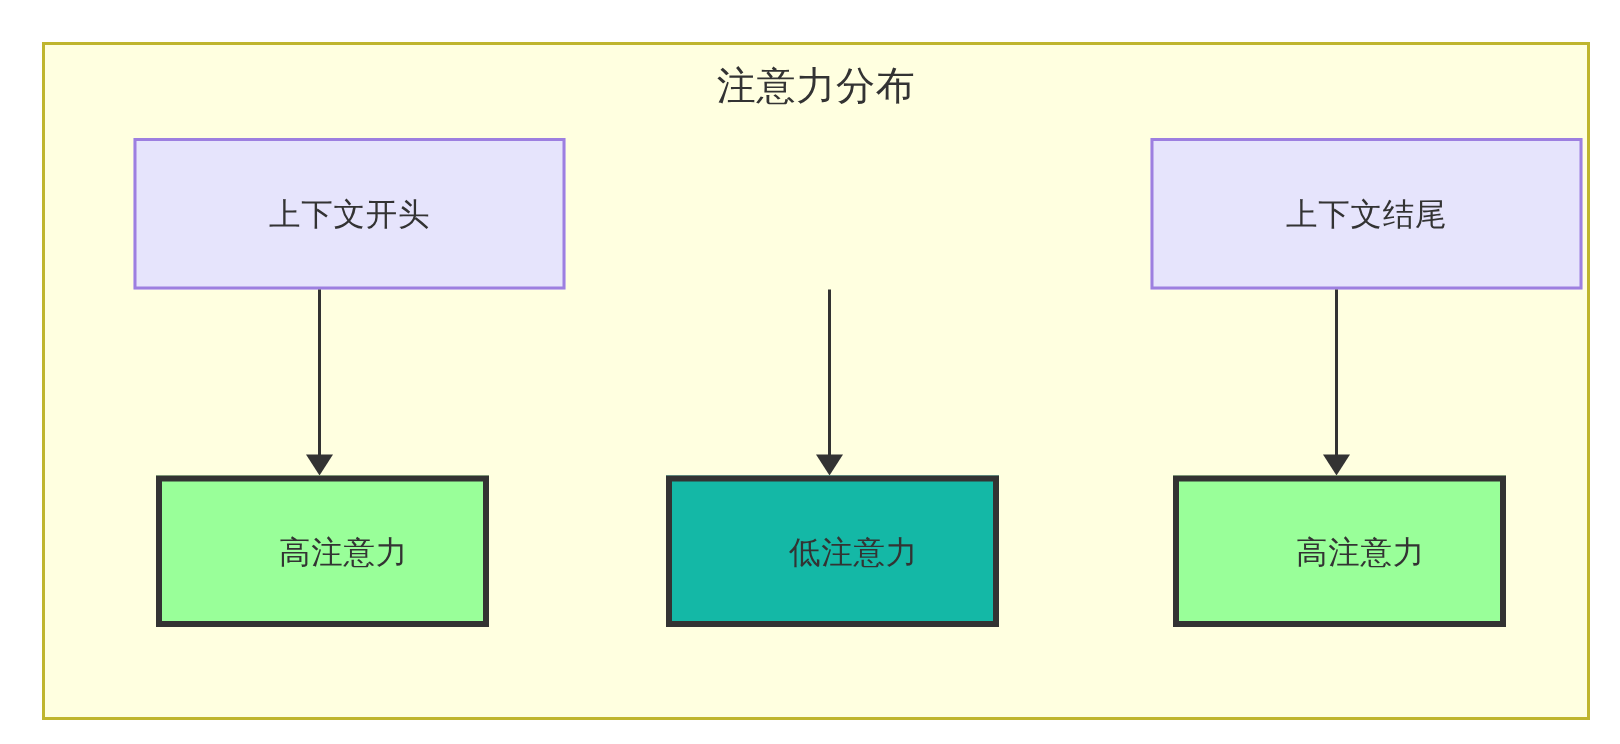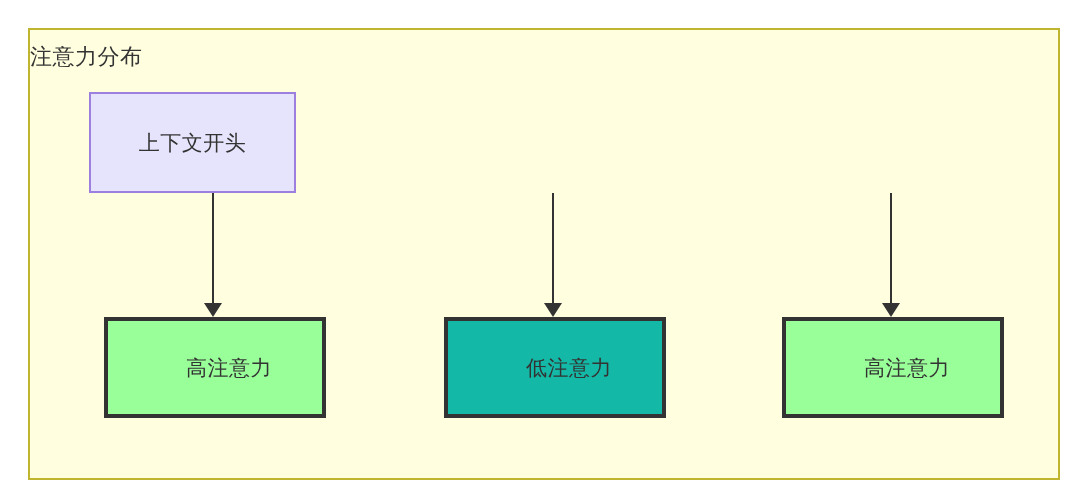--- a/index.html
+++ b/index.html
@@ -31,43 +31,43 @@
     background: #ffffe0;
     border: 2px solid #bfb52e;
     box-sizing: border-box;
   }
 
   .subgraph-title {
     position: absolute;
     left: 0;
     top: 14px;
     width: 100%;
-    text-align: left;
-    font-size: 22px;
+    text-align: center;
+    font-size: 26px;
     color: #333333;
     letter-spacing: 0.5px;
     line-height: 26px;
   }
 
   
   .node {
     position: absolute;
     box-sizing: border-box;
     display: flex;
     align-items: center;
     justify-content: center;
     font-size: 21px;
     color: #333333;
     letter-spacing: 0.5px;
   }
 
   .node.src {
     background: #e6e4fc;
     border: 2px solid #9d7fe0;
-    width: 207px;
+    width: 288px;
     height: 101px;
   }
 
   .node.sink {
     border: 4px solid #333333;
     width: 222px;
     height: 101px;
     padding-left: 28px;
   }
 
@@ -119,17 +119,18 @@
 
   <div class="node src col1">上下文开头</div>
   <div class="edge col1"></div>
   <div class="arrowhead col1"></div>
   <div class="node sink high col1">高注意力</div>
 
   <div class="edge col2"></div>
   <div class="arrowhead col2"></div>
   <div class="node sink low col2">低注意力</div>
 
+  <div class="node src col3">上下文结尾</div>
   <div class="edge col3"></div>
   <div class="arrowhead col3"></div>
   <div class="node sink high col3">高注意力</div>
 
 </div>
 
 </body></html>

